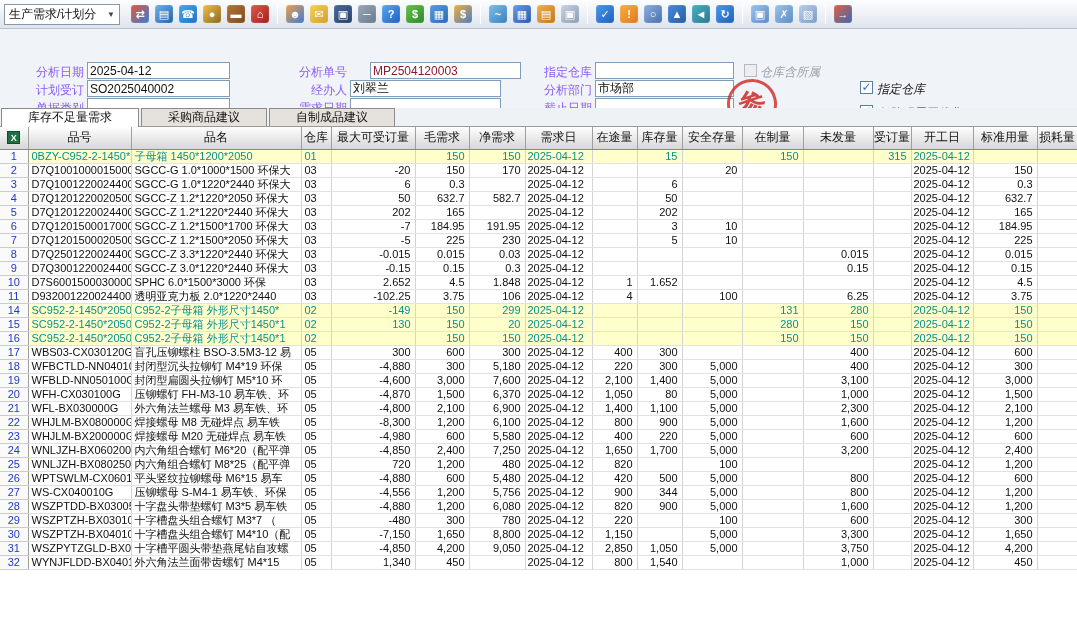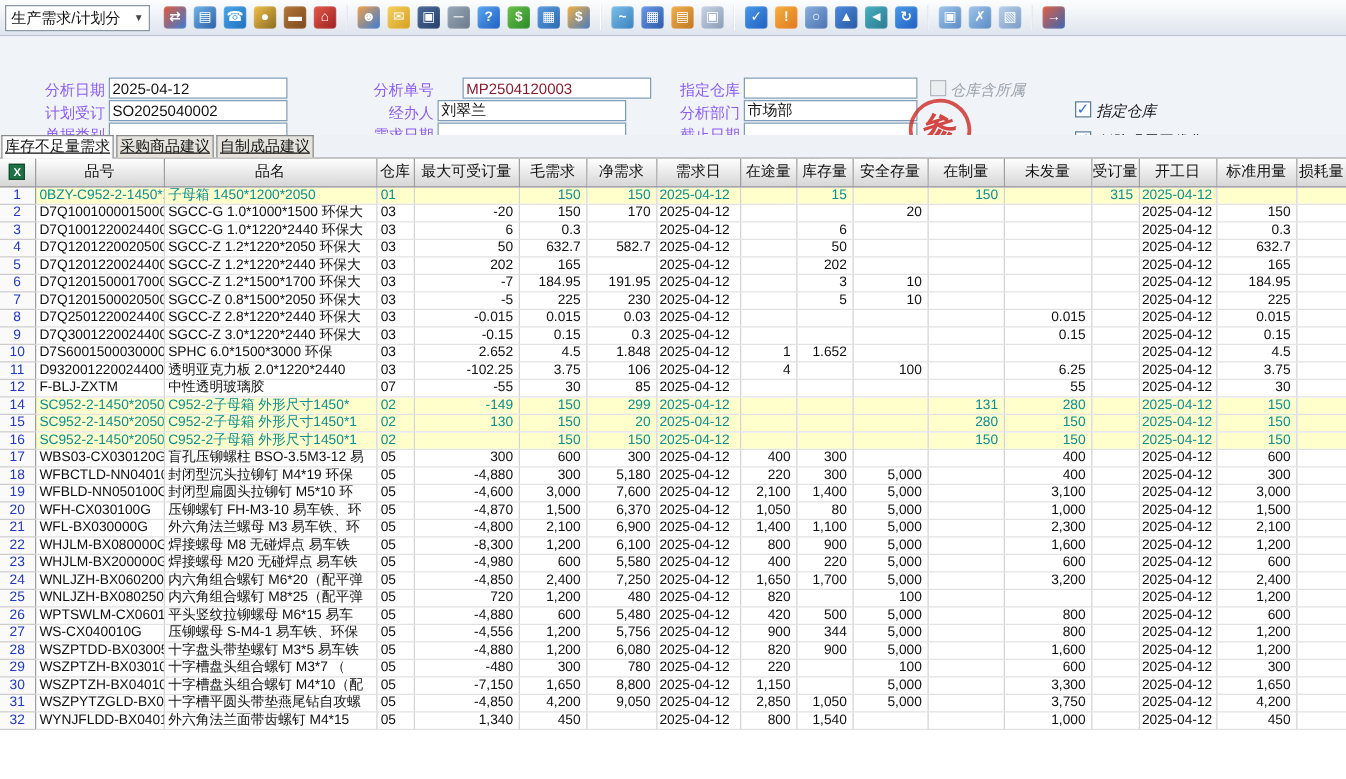--- a/index.html
+++ b/index.html
@@ -52,22 +52,22 @@
     position:absolute; left:727px; top:50px; width:50px; height:50px;
     border:3px solid rgba(204,36,30,.85); border-radius:50%;
     display:flex; align-items:center; justify-content:center;
     transform:rotate(-12deg); opacity:.92;
   }
   #stamp span{ color:rgba(204,36,30,.9); font-size:28px; font-weight:bold; transform:rotate(-6deg); }
   
   #tabs{ position:absolute; left:0; top:108px; width:1077px; height:19px; background:#eef1f5;
          border-bottom:1px solid #9a9a9a; display:flex; align-items:flex-end; padding-left:1px; }
   .tab{
-    height:18px; line-height:17px; padding:0 2px; font-size:12px;
-    border:1px solid #8a8a8a; border-bottom:none; background:#e4e2da; margin-right:2px; cursor:default;text-decoration:underline;
+    height:18px; line-height:17px; padding:0 26px; font-size:12px;
+    border:1px solid #8a8a8a; border-bottom:none; background:#e4e2da; margin-right:2px; cursor:default;
   }
   .tab.active{ background:#ffffff; height:19px; margin-bottom:-1px; }
   
   #gridwrap{ position:absolute; left:0; top:127px; width:1077px; height:496px; background:#fff; }
   table{ border-collapse:collapse; table-layout:fixed; width:1077px; font-size:11px; }
   thead td{
     height:22px; background:linear-gradient(#fefefe,#d6d6d6);
     border-right:1px solid #9f9f9f; border-bottom:1px solid #8a8a8a;
     text-align:center; font-size:12px; color:#111; overflow:hidden; white-space:nowrap; cursor:default;
   }
@@ -350,40 +350,40 @@
           <td class="c10"></td>
           <td class="c11"></td>
           <td class="c12"></td>
           <td class="c13">2025-04-12</td>
           <td class="c14">184.95</td>
           <td class="c15"></td>
         </tr>
         <tr>
           <td class="rn">7</td>
           <td class="c0">D7Q1201500020500G</td>
-          <td class="c1">SGCC-Z 0.8*1500*2050 环保大</td>
+          <td class="c1">SGCC-Z 1.2*1500*2050 环保大</td>
           <td class="c2">03</td>
           <td class="c3">-5</td>
           <td class="c4">225</td>
           <td class="c5">230</td>
           <td class="c6">2025-04-12</td>
           <td class="c7"></td>
           <td class="c8">5</td>
           <td class="c9">10</td>
           <td class="c10"></td>
           <td class="c11"></td>
           <td class="c12"></td>
           <td class="c13">2025-04-12</td>
           <td class="c14">225</td>
           <td class="c15"></td>
         </tr>
         <tr>
           <td class="rn">8</td>
           <td class="c0">D7Q2501220024400G</td>
-          <td class="c1">SGCC-Z 2.8*1220*2440 环保大</td>
+          <td class="c1">SGCC-Z 3.3*1220*2440 环保大</td>
           <td class="c2">03</td>
           <td class="c3">-0.015</td>
           <td class="c4">0.015</td>
           <td class="c5">0.03</td>
           <td class="c6">2025-04-12</td>
           <td class="c7"></td>
           <td class="c8"></td>
           <td class="c9"></td>
           <td class="c10"></td>
           <td class="c11">0.015</td>
@@ -440,39 +440,20 @@
           <td class="c5">106</td>
           <td class="c6">2025-04-12</td>
           <td class="c7">4</td>
           <td class="c8"></td>
           <td class="c9">100</td>
           <td class="c10"></td>
           <td class="c11">6.25</td>
           <td class="c12"></td>
           <td class="c13">2025-04-12</td>
           <td class="c14">3.75</td>
-          <td class="c15"></td>
-        </tr>
-        <tr>
-          <td class="rn">12</td>
-          <td class="c0">F-BLJ-ZXTM</td>
-          <td class="c1">中性透明玻璃胶</td>
-          <td class="c2">07</td>
-          <td class="c3">-55</td>
-          <td class="c4">30</td>
-          <td class="c5">85</td>
-          <td class="c6">2025-04-12</td>
-          <td class="c7"></td>
-          <td class="c8"></td>
-          <td class="c9"></td>
-          <td class="c10"></td>
-          <td class="c11">55</td>
-          <td class="c12"></td>
-          <td class="c13">2025-04-12</td>
-          <td class="c14">30</td>
           <td class="c15"></td>
         </tr>
         <tr class="yellow">
           <td class="rn">14</td>
           <td class="c0">SC952-2-1450*2050-</td>
           <td class="c1">C952-2子母箱  外形尺寸1450*</td>
           <td class="c2">02</td>
           <td class="c3">-149</td>
           <td class="c4">150</td>
           <td class="c5">299</td>

